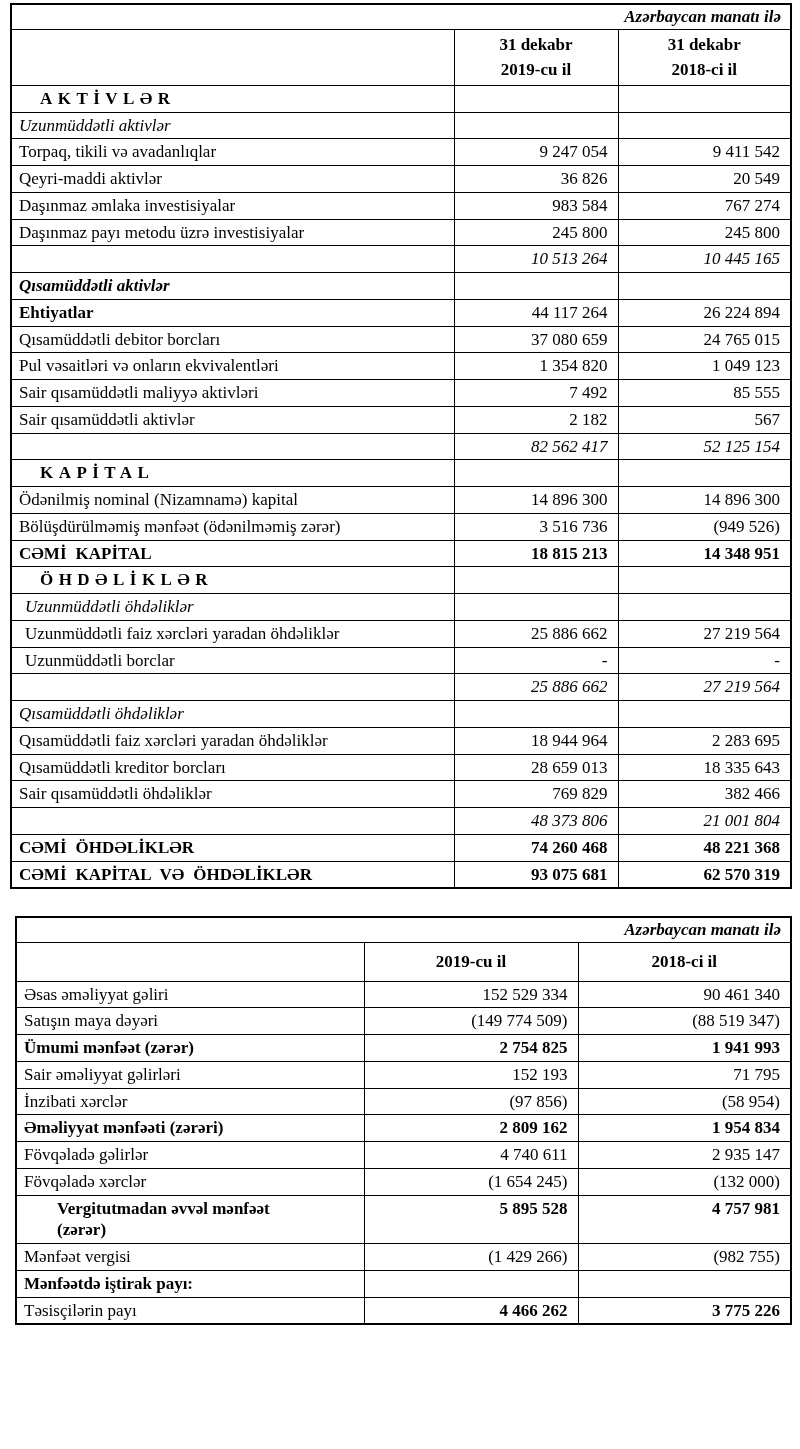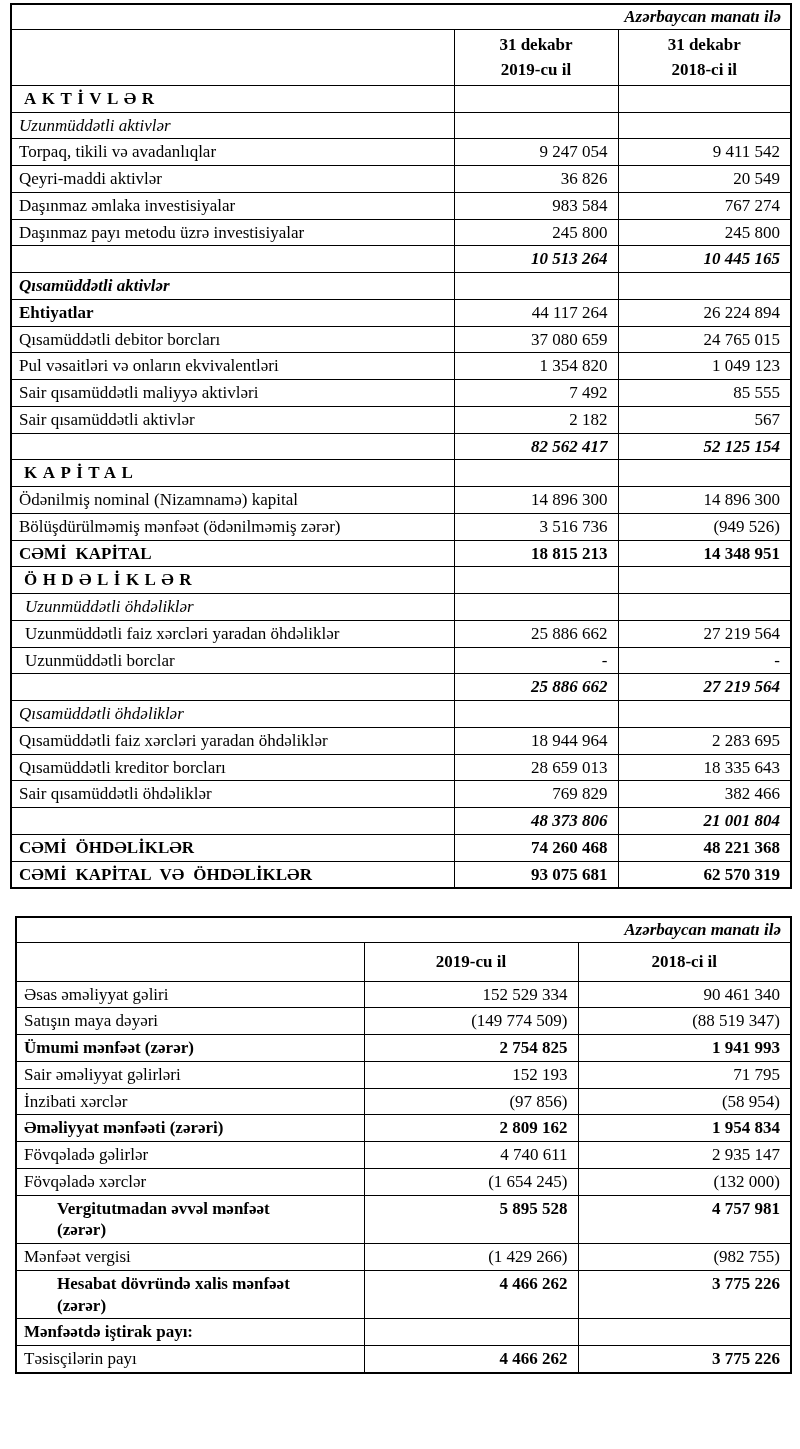--- a/index.html
+++ b/index.html
@@ -35,25 +35,25 @@
   }
   td.colhead {
     text-align: center;
     font-weight: bold;
     line-height: 1.5;
     padding: 2px 3px;
   }
   #t2 td.colhead { padding: 6px 3px; }
   td.val { text-align: right; }
   
-  tr.section td.label { font-weight: bold; letter-spacing: 0.32em; padding-left: 12px; }
+  tr.section td.label { font-weight: bold; letter-spacing: 0.32em; padding-left: 28px; }
   tr.group td.label { font-style: italic; }
   tr.groupbold td.label { font-style: italic; font-weight: bold; margin-left: 40px; }
   tr.boldlabel td.label { font-weight: bold; }
-  tr.subtotal td.val { font-weight: bold; font-style: italic; }
+  tr.subtotal td.val { font-weight: normal; font-style: italic; }
   tr.total td.label, tr.total td.val { font-weight: bold; }
   #t1 tr.total td.label { word-spacing: 0.28em; }
   tr.valbold td.val { font-weight: bold; }
   tr.indent td.label { padding-left: 13px; }
   tr.tall td { vertical-align: top; padding-left: 40px; }
 </style>
 </head>
 <body>
 
 <table id="t1">
@@ -289,26 +289,20 @@
         <td class="label">Vergitutmadan əvvəl mənfəət
 (zərər)</td>
         <td class="val v1">5 895 528</td>
         <td class="val v2">4 757 981</td>
       </tr>
       <tr class="normal">
         <td class="label">Mənfəət vergisi</td>
         <td class="val v1">(1 429 266)</td>
         <td class="val v2">(982 755)</td>
       </tr>
-      <tr class="total tall">
-        <td class="label">Hesabat dövründə xalis mənfəət
-(zərər)</td>
-        <td class="val v1">4 466 262</td>
-        <td class="val v2">3 775 226</td>
-      </tr>
       <tr class="boldlabel">
         <td class="label">Mənfəətdə iştirak payı:</td>
         <td class="val v1"></td>
         <td class="val v2"></td>
       </tr>
       <tr class="valbold">
         <td class="label">Təsisçilərin payı</td>
         <td class="val v1">4 466 262</td>
         <td class="val v2">3 775 226</td>
       </tr>

